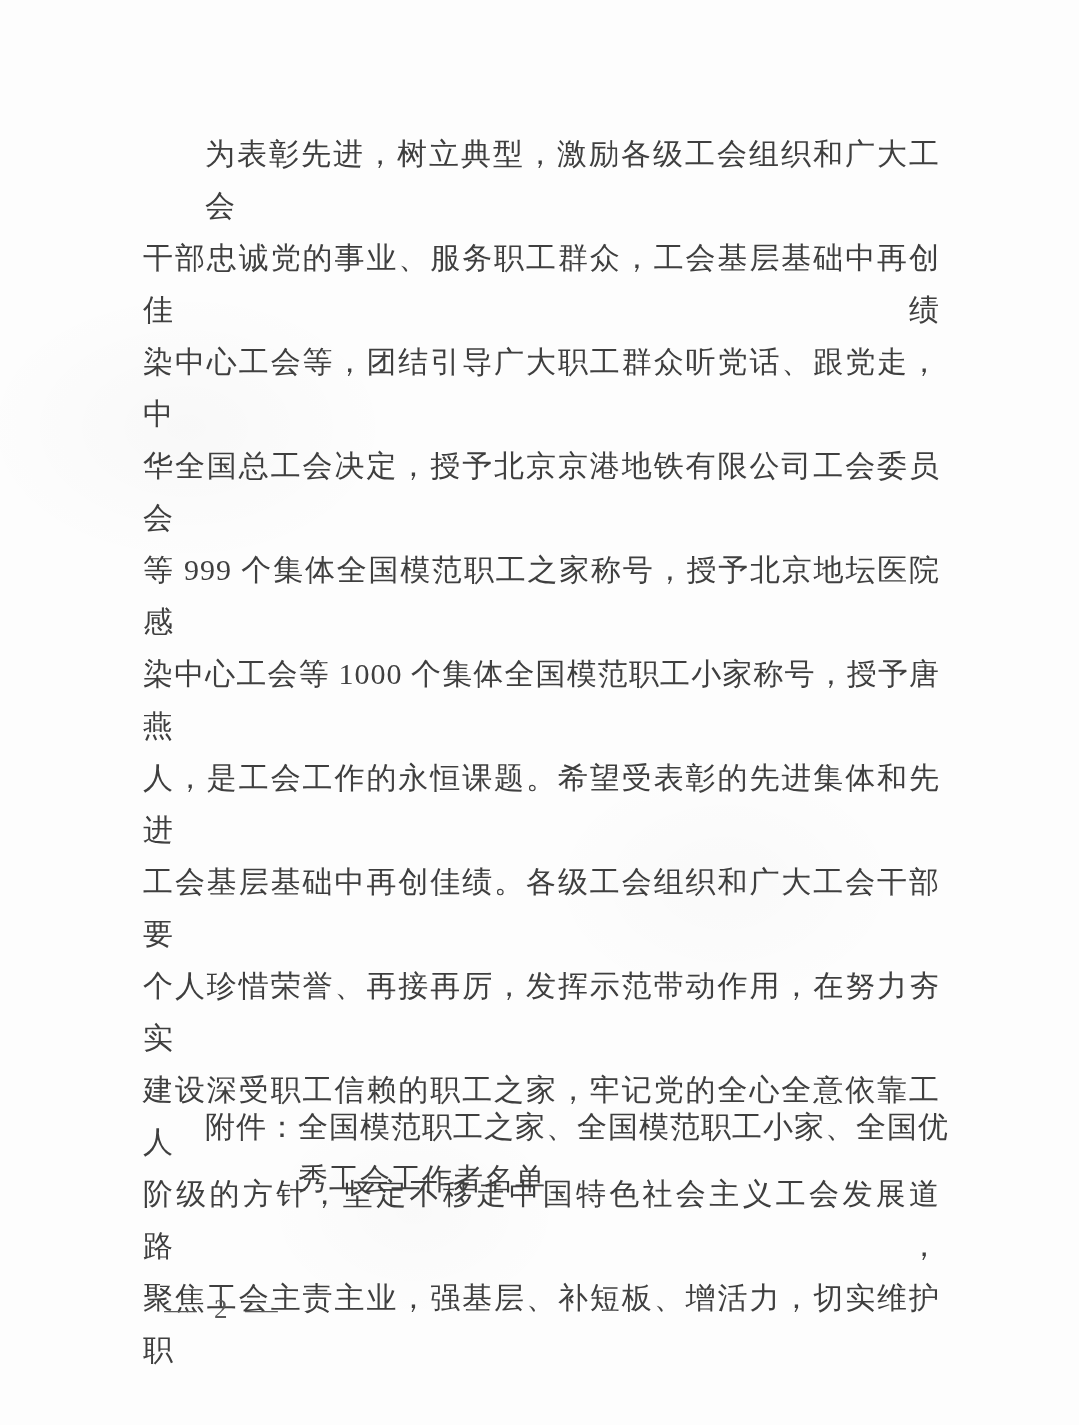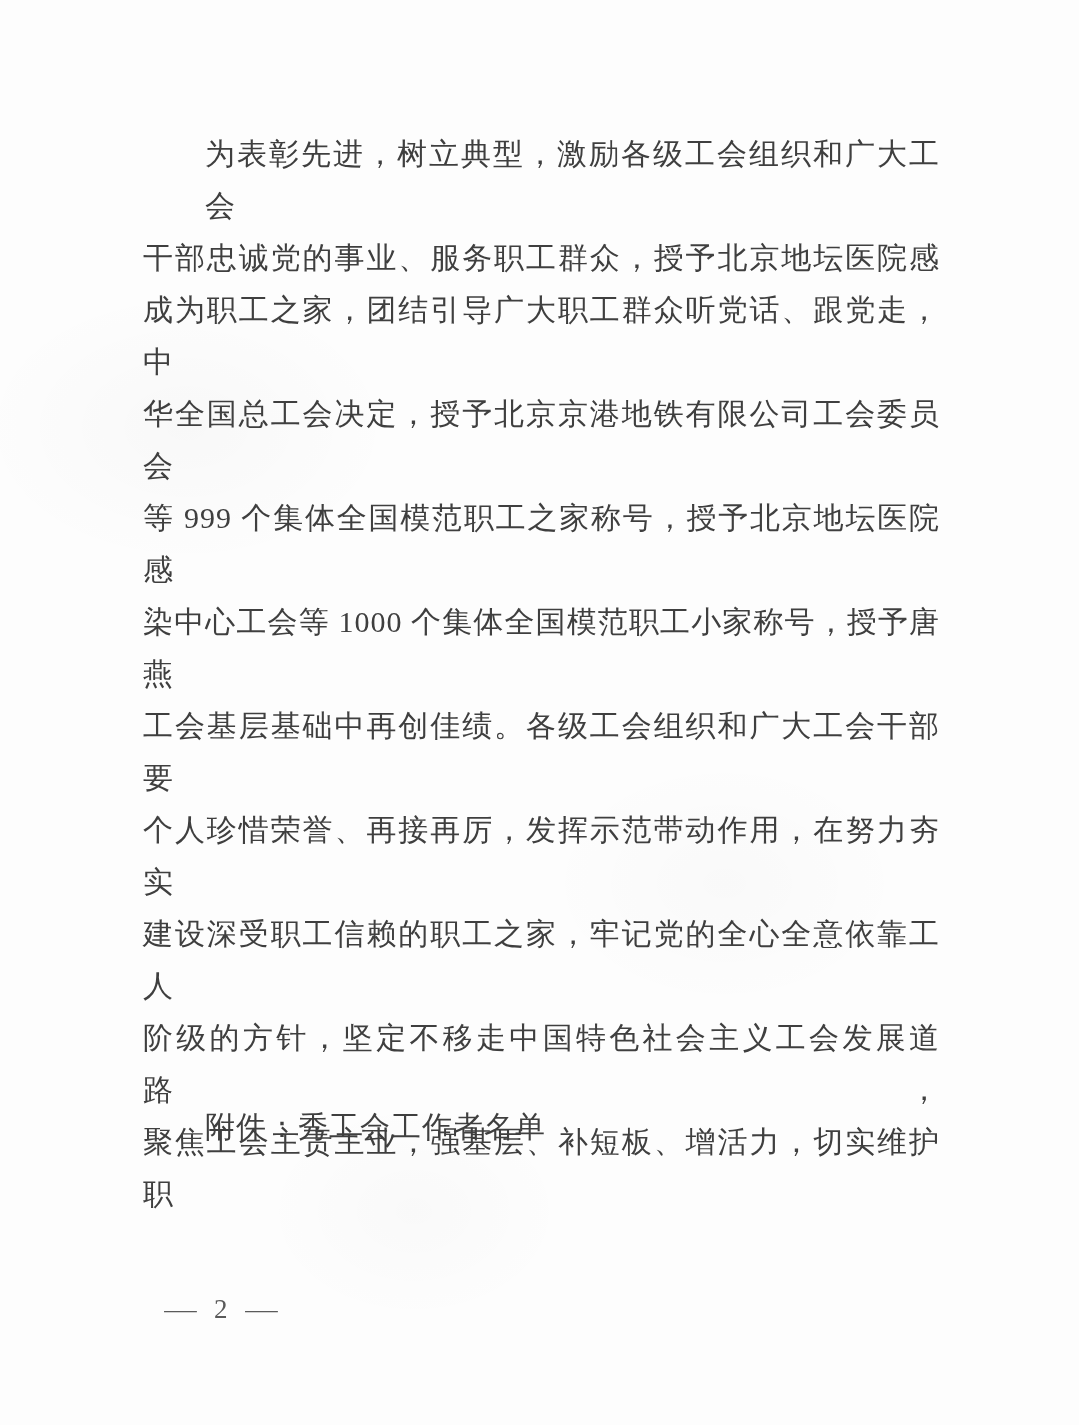--- a/index.html
+++ b/index.html
@@ -76,35 +76,37 @@
     transform: scaleX(1.2);
   }
 </style>
 </head>
 <body>
 
 <div class="page">
 
   <div class="body-text">
       <div class="line indent fill">为表彰先进，树立典型，激励各级工会组织和广大工会</div>
-      <div class="line fill">干部忠诚党的事业、服务职工群众，授予北京地坛医院感</div>
-      <div class="line fill">成为职工之家，团结引导广大职工群众听党话、跟党走，中</div>
+      <div class="line fill">干部忠诚党的事业、服务职工群众，工会基层基础中再创佳绩</div>
+      <div class="line fill">染中心工会等，团结引导广大职工群众听党话、跟党走，中</div>
       <div class="line fill">华全国总工会决定，授予北京京港地铁有限公司工会委员会</div>
       <div class="line fill">等 999 个集体全国模范职工之家称号，授予北京地坛医院感</div>
       <div class="line fill">染中心工会等 1000 个集体全国模范职工小家称号，授予唐燕</div>
+      <div class="line fill">人，是工会工作的永恒课题。希望受表彰的先进集体和先进</div>
       <div class="line fill">工会基层基础中再创佳绩。各级工会组织和广大工会干部要</div>
       <div class="line fill">个人珍惜荣誉、再接再厉，发挥示范带动作用，在努力夯实</div>
       <div class="line fill">建设深受职工信赖的职工之家，牢记党的全心全意依靠工人</div>
       <div class="line fill">阶级的方针，坚定不移走中国特色社会主义工会发展道路，</div>
       <div class="line fill">聚焦工会主责主业，强基层、补短板、增活力，切实维护职</div>
     </div>
 
   <div class="attachment">
     <span class="att-label">附件：</span>
     <span class="att-body">
+      <div class="att-line">全国模范职工之家、全国模范职工小家、全国优</div>
       <div class="att-line">秀工会工作者名单</div>
     </span>
   </div>
 
   <div class="footer">
     <span class="dash">—</span>
     <span>2</span>
     <span class="dash">—</span>
   </div>
 

